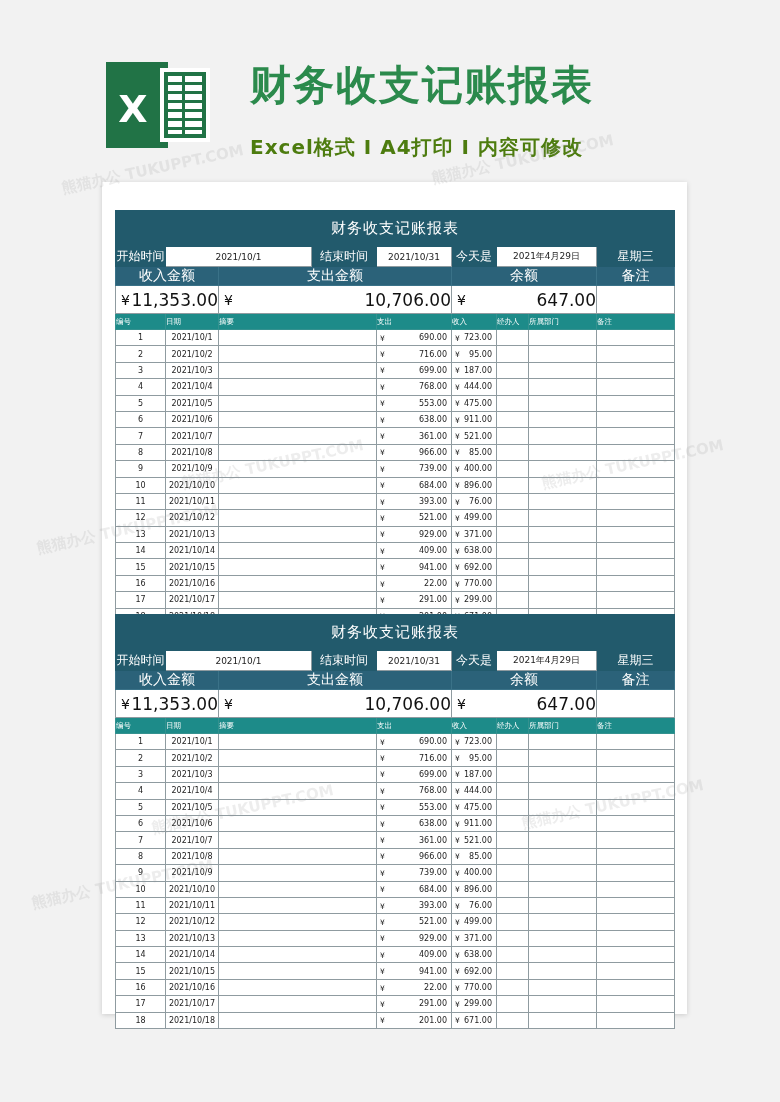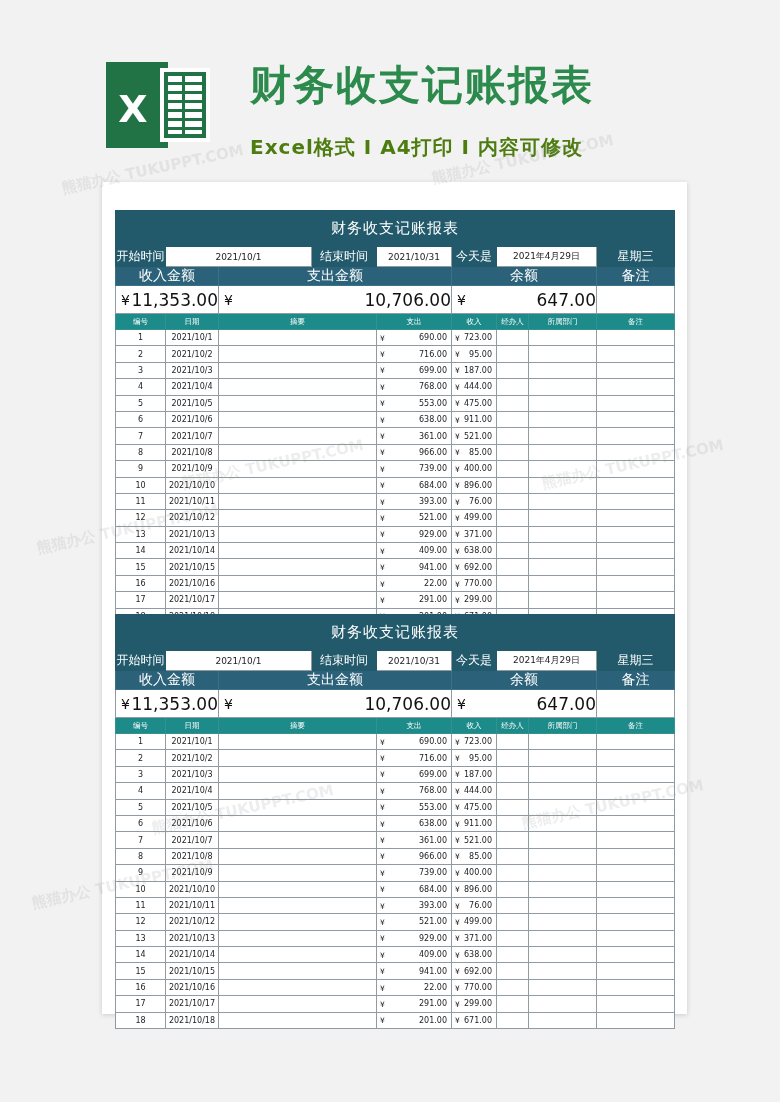--- a/index.html
+++ b/index.html
@@ -91,21 +91,21 @@
   .sum-val .yen {
     position: absolute; left: 5px; top: 50%; transform: translateY(-50%);
     font-size: 14px;
   }
   .sum-blank {
     background: #ffffff; height: 28px; border: 1px solid #7f8c92;
   }
   
   .col-hd {
     background: #1d8b89; color: #ffffff; height: 16px;
-    font-size: 7.5px; text-align: center; border-color: #34918f !important;
+    font-size: 7.5px; text-align: left; border-color: #34918f !important;
   }
   
   .dc {
     background: #ffffff; height: 16.4px; font-size: 8px; color: #222222;
     border: 1px solid #6f7c82;
   }
   .dc.num { text-align: center; }
   .dc.date { text-align: center; }
   .dc.money { text-align: right; padding-right: 4px; position: relative; }
   .dc.money .y {

